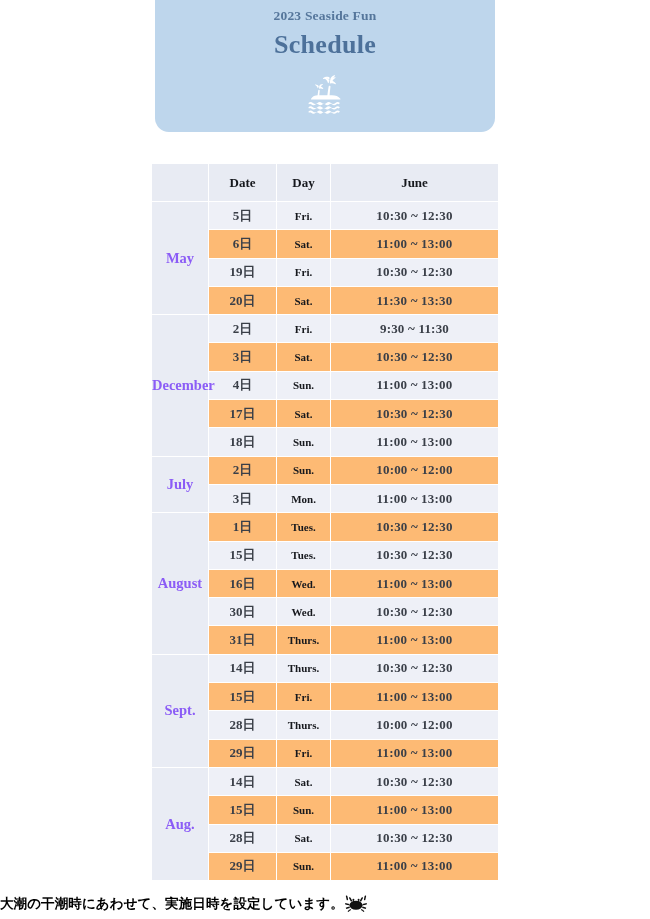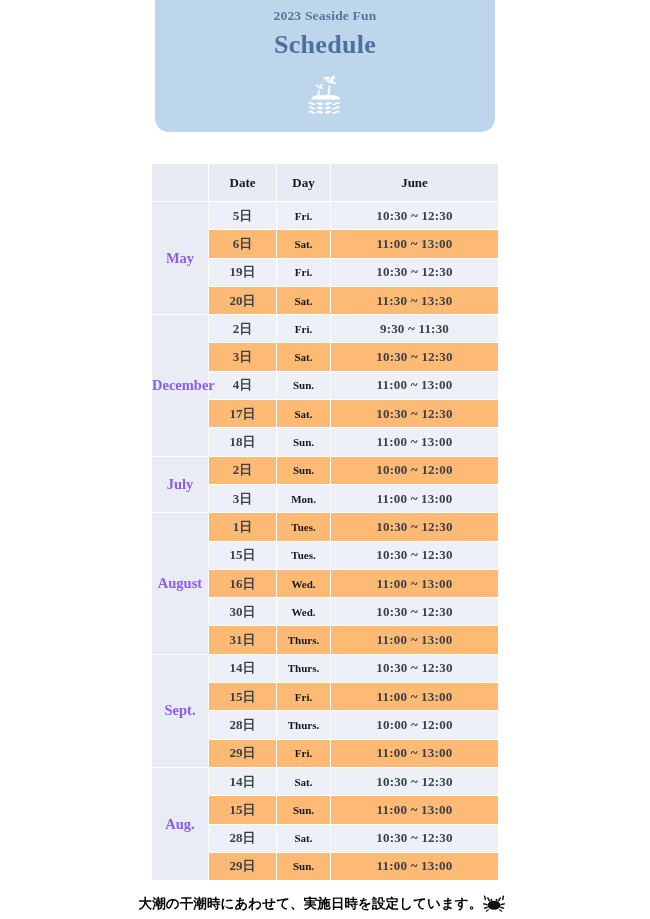--- a/index.html
+++ b/index.html
@@ -116,21 +116,20 @@
   tr:not(.alt) td.time-cell { background: #eef0f7; }
 
   
   .footer-note {
     position: absolute;
     left: 0;
     top: 893px;
     width: 646px;
     display: flex;
     align-items: center;
-    justify-content: center;
     gap: 0px;
   }
   .footer-text {
     font-family: "DejaVu Sans", "Liberation Sans", sans-serif;
     font-size: 13.5px;
     font-weight: 700;
     color: #000000;
     letter-spacing: .1px;
     white-space: nowrap;
   }

